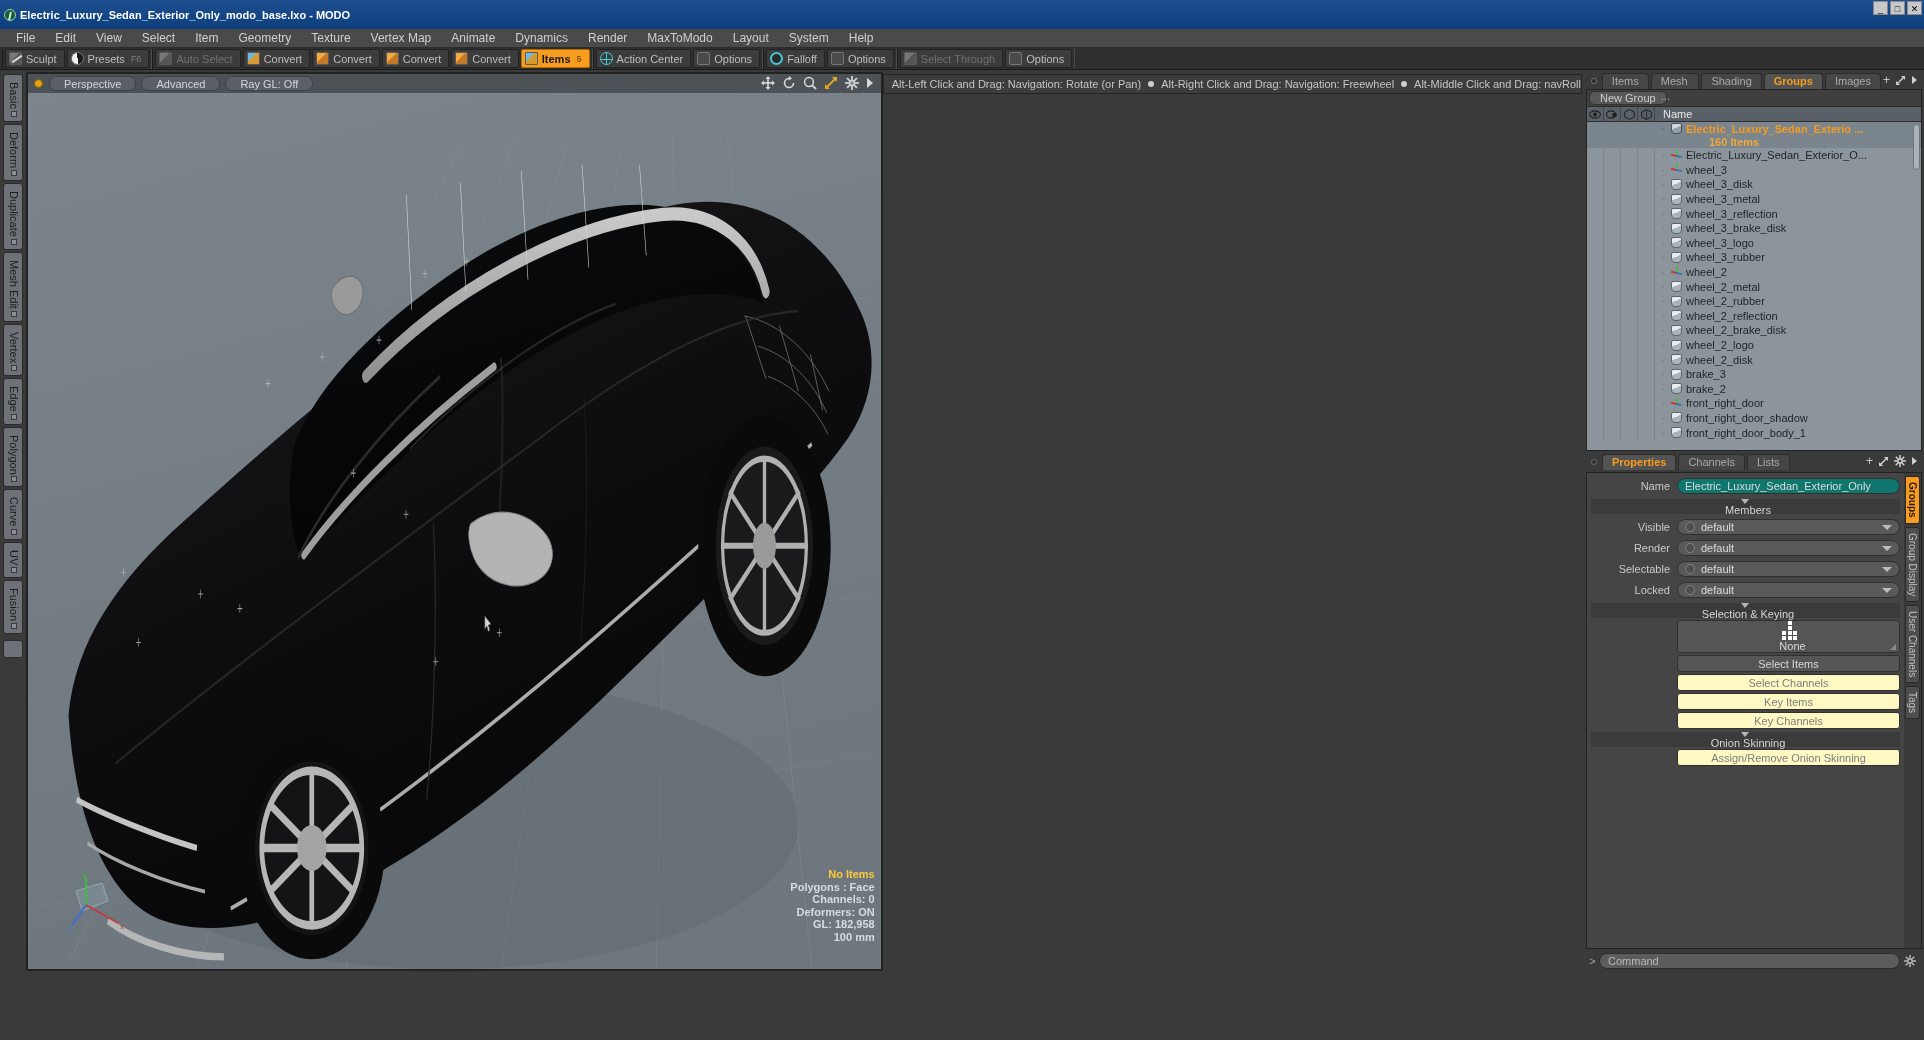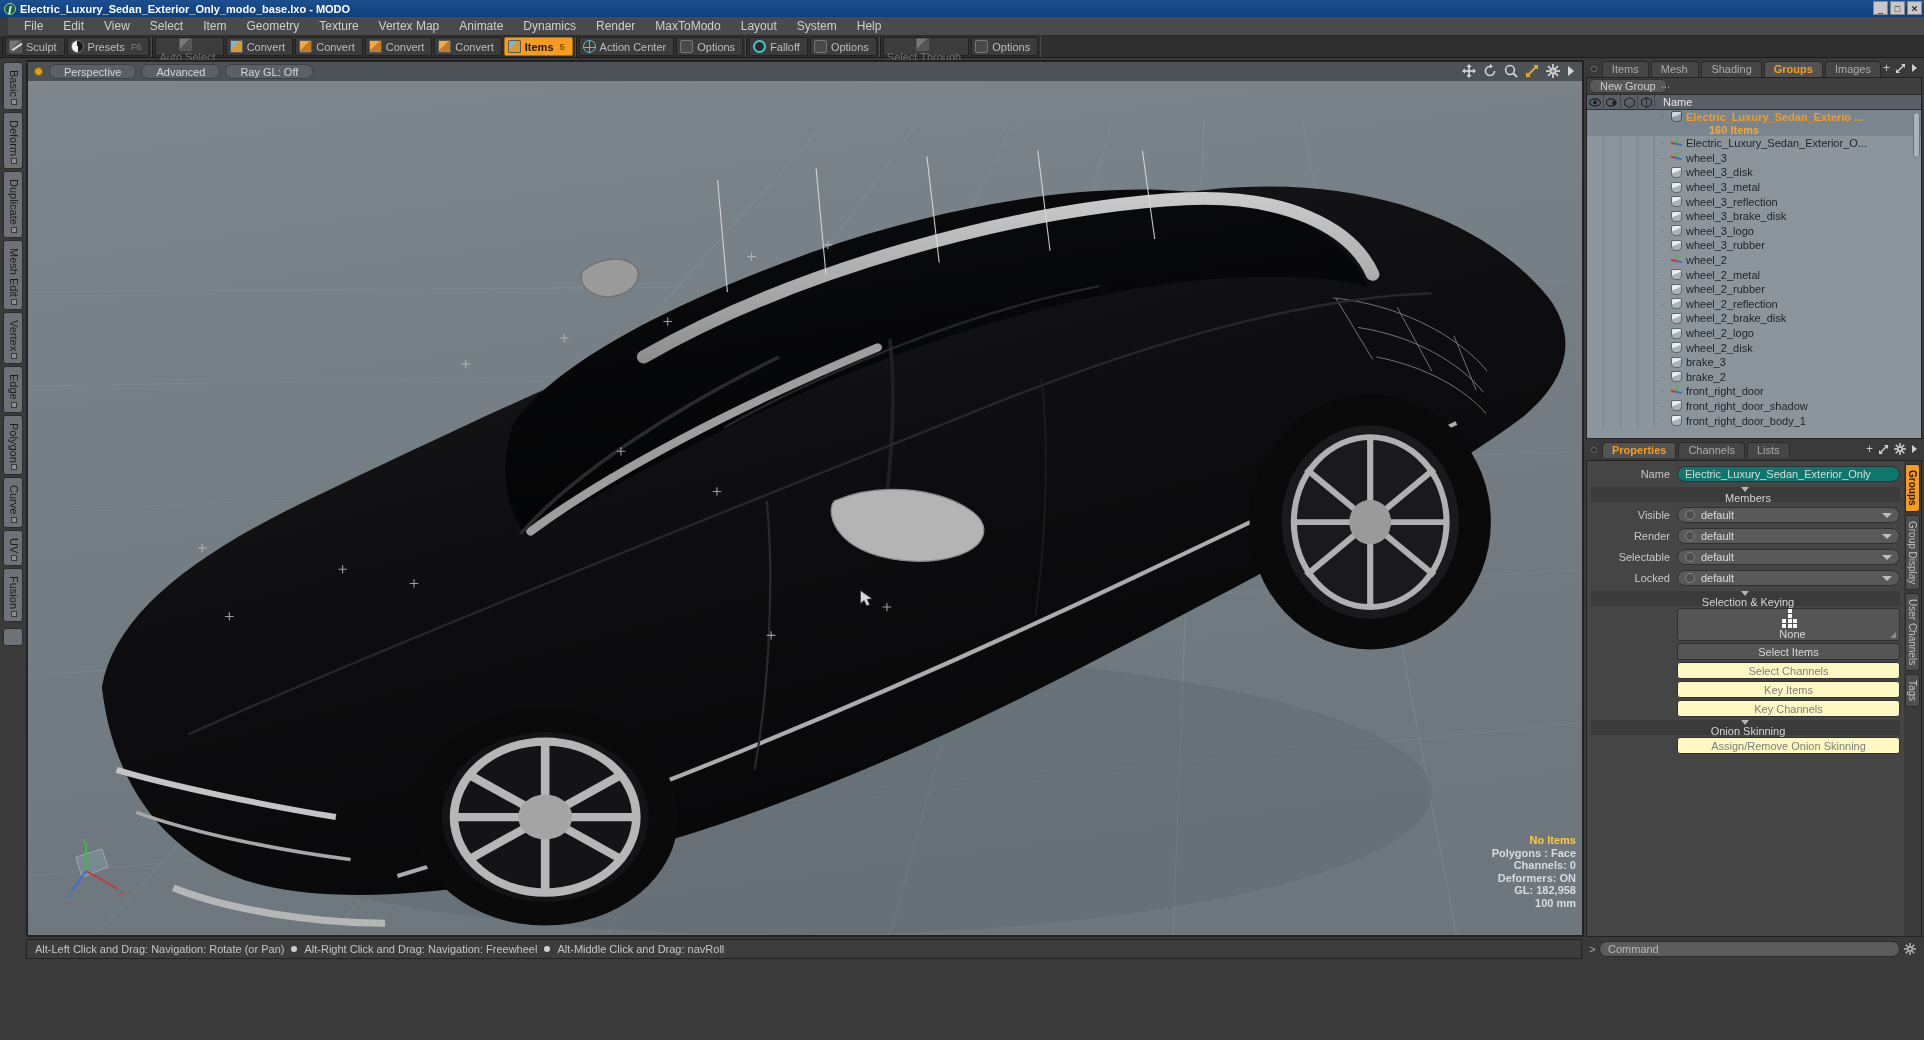--- a/index.html
+++ b/index.html
@@ -1,44 +1,44 @@
 <!DOCTYPE html>
 <html><head>
 <meta charset="utf-8">
 <style>
   * { box-sizing: border-box; margin:0; padding:0; }
   html,body{ width:1924px; height:1040px; overflow:hidden; background:#3a3a3a;
     font-family:"Liberation Sans", sans-serif; font-size:12px; color:#c8c8c8; }
 
   
-  #titlebar{ height:17px; background:linear-gradient(#1d4f8f,#0d3f7f);
+  #titlebar{ height:29px; background:linear-gradient(#1d4f8f,#0d3f7f);
     display:flex; align-items:center; padding:0 2px; position:relative;}
   #titlebar .tb-ico{ width:12px;height:12px;border-radius:50%;
     background:#1a5c3a; border:1px solid #8fd0a8; margin:0 4px 0 2px; position:relative;}
   #titlebar .tb-ico::after{content:"";position:absolute;left:4px;top:2px;width:3px;height:8px;
     border-left:2px solid #cfe9da;transform:skewX(-12deg);}
   #titlebar .tb-title{ color:#ffffff; font-size:11px; font-weight:bold; letter-spacing:0; white-space:nowrap;}
   #winbtns{ position:absolute; right:2px; top:1px; display:flex; gap:2px;}
   #winbtns span{ width:15px;height:14px;background:#c8c8c8;color:#000;
     font-size:9px;line-height:14px;text-align:center;border:1px solid #888;}
 
   
   #menubar{ height:19px; background:#4a4a4a; border-bottom:1px solid #2c2c2c;
-    display:flex; align-items:center; padding-left:6px;margin-left:8px;}
+    display:flex; align-items:center; padding-left:6px;}
   #menubar .mi{ padding:0 10px; line-height:19px; font-size:12px; color:#cfcfcf; cursor:default;}
 
   
   #toolbar{ height:22px; background:#2f2f2f; border-bottom:1px solid #1b1b1b;
     display:flex; align-items:center; padding:9px 2px; gap:0;}
   .tbgrp{ display:flex; align-items:center; height:20px; border-left:1px solid #1b1b1b;
     border-right:1px solid #4d4d4d; padding:0 1px;}
   .tbtn{ display:flex; align-items:center; height:19px; padding:0 7px 0 3px;
     background:#3c3c3c; border:1px solid #222; border-radius:2px; margin:0 1px;
     color:#bdbdbd; font-size:11px; white-space:nowrap; cursor:default;}
-  .tbtn.dim{ color:#6f6f6f;flex-direction:column;}
+  .tbtn.dim{ color:#6f6f6f;}
   .tbtn.on{ background:#f79c1e; color:#1a1a1a; border-color:#b06b00; font-weight:bold;}
   .tbtn .gi{ width:13px;height:13px;margin-right:4px;display:inline-block;flex:0 0 auto;}
   .tbtn .kb{ margin-left:6px; font-size:9px; color:#7d7d7d;}
   .tbtn.on .kb{ color:#8a5500;}
   .cubeico{ background:linear-gradient(135deg,#d8d8d8 0 45%, #9a9a9a 45% 100%);
     border:1px solid #5a5a5a; border-radius:1px;}
   .cubeico.blue{ background:linear-gradient(135deg,#6fb8e0 0 40%, #d69a33 40% 100%);}
   .cubeico.org{ background:linear-gradient(135deg,#f3a93c 0 45%, #c2792a 45% 100%);}
   .cubeico.gry{ background:linear-gradient(135deg,#777 0 45%, #555 45% 100%);}
   .ringico{ border-radius:50%; border:2px solid #46c8d2; background:#2a2a2a;}
@@ -58,21 +58,21 @@
   
   #lefttabs{ width:26px; background:#3a3a3a; padding-top:4px; display:flex;
      flex-direction:column; align-items:center;}
   .vtab{ width:20px; background:#6e7278; color:#1c1c1c; border:1px solid #2b2b2b;
      border-radius:3px; margin-bottom:2px; writing-mode:vertical-rl; text-orientation:mixed;
      font-size:11px; padding:7px 2px 12px 2px; cursor:default; position:relative;}
   .vtab::after{content:"";position:absolute;left:50%;margin-left:-2px;bottom:4px;
      width:4px;height:4px;border:1px solid #3a3a3a;background:#8b8f95;}
 
   
-  #vpcol{ flex:1; display:flex; flex-direction:column; padding:2px 2px 0 0;}
+  #vpcol{ flex:1; display:flex; padding:2px 2px 0 0;}
   #viewport{ position:relative; flex:1; background:#757f85;
      border:2px solid #222; border-radius:2px; overflow:hidden;}
   #vphead{ position:absolute; left:0; top:0; right:0; height:19px; background:#4d5257;
      display:flex; align-items:center; padding-left:4px; z-index:6;}
   .vpdot{ width:9px;height:9px;border-radius:50%;background:#e2a013;
      border:1px solid #7d5c00; margin:0 6px 0 2px;}
   .vpbtn{ height:15px; line-height:14px; padding:0 14px; background:#5a6065;
      border:1px solid #3c4145; border-radius:7px; color:#d2d6d9; font-size:11px;
      margin-right:5px; cursor:default;}
   #vpicons{ position:absolute; right:6px; top:2px; display:flex; gap:7px; z-index:7;

